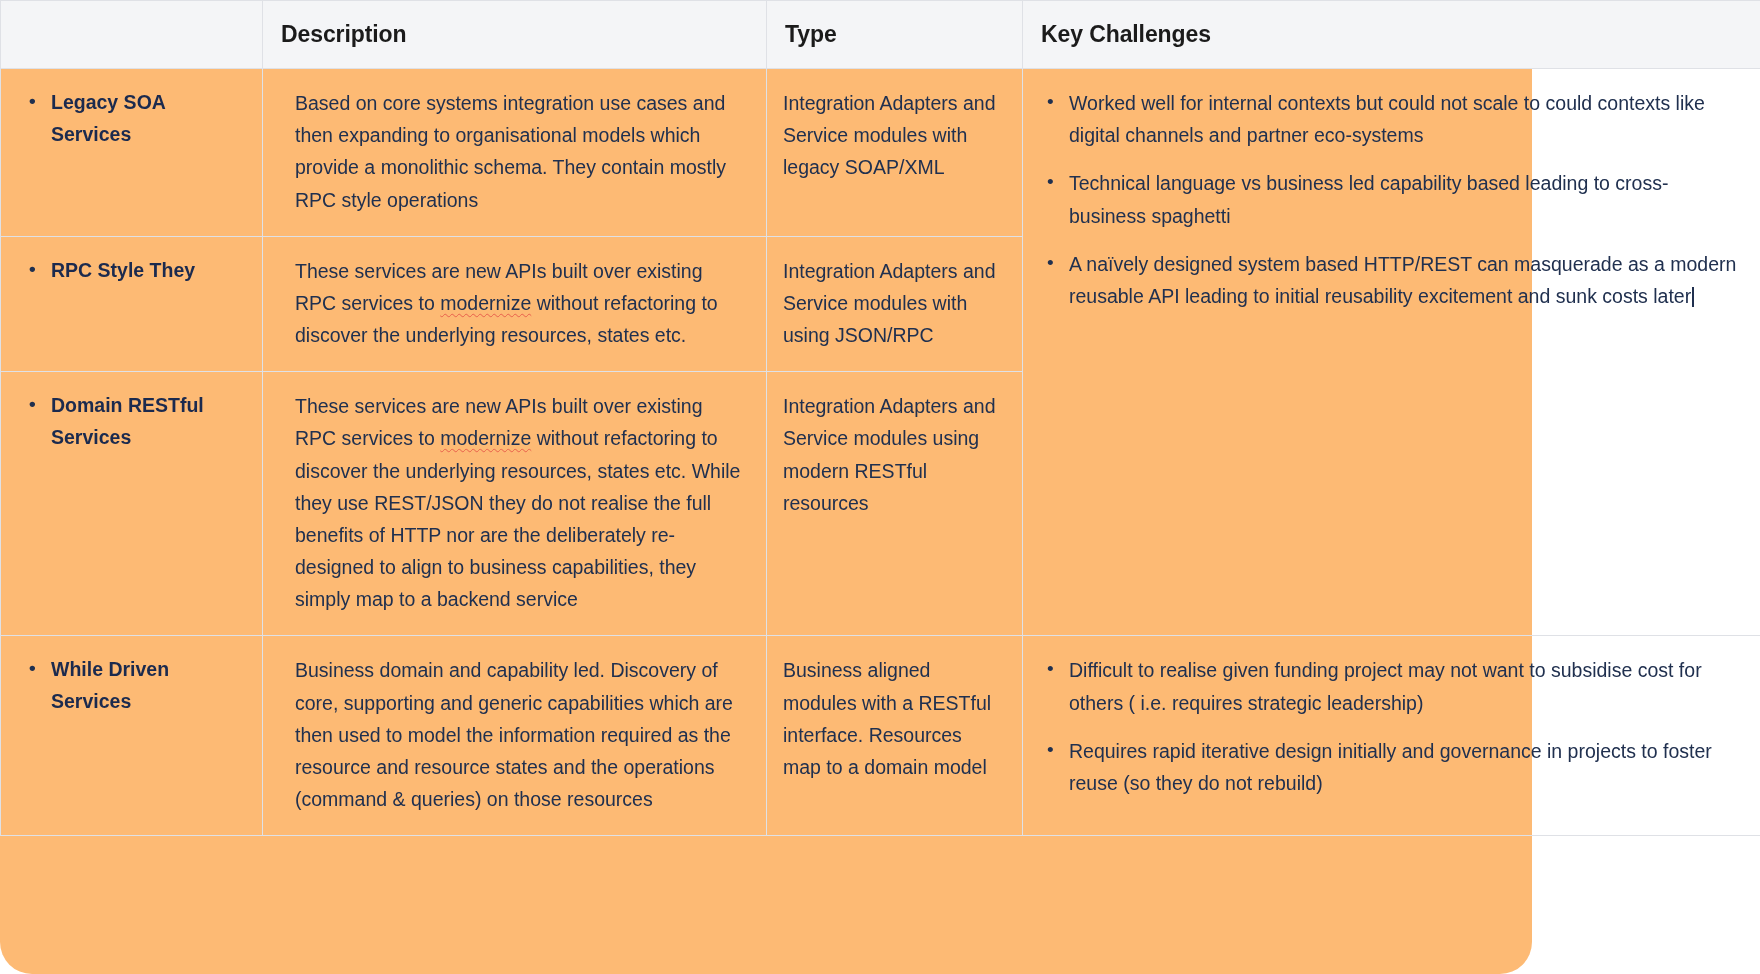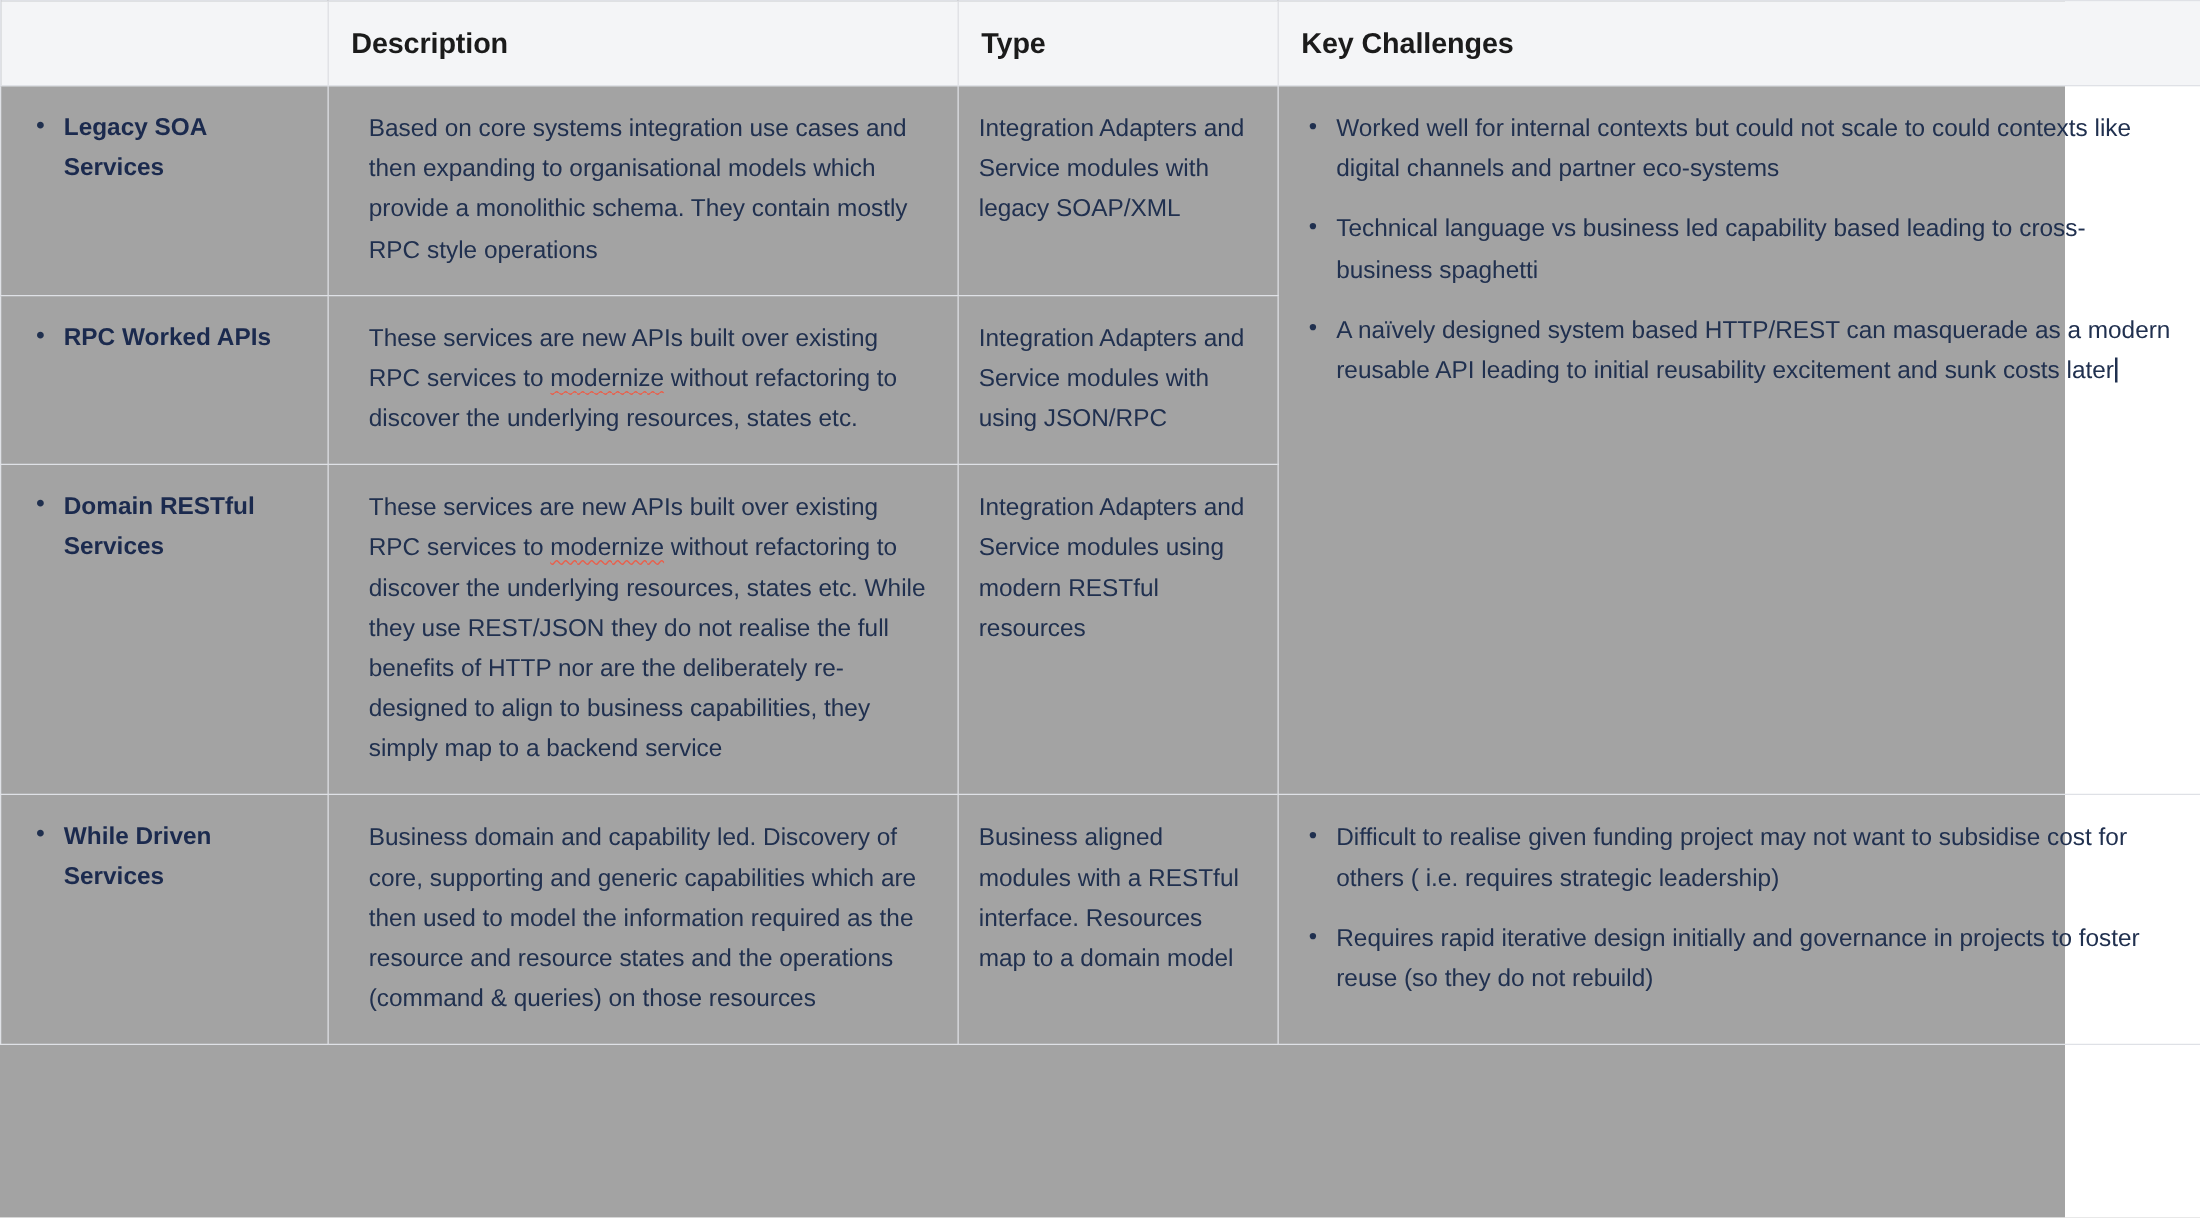--- a/index.html
+++ b/index.html
@@ -8,24 +8,25 @@
     background: #ffffff;
     width: 1760px; height: 974px;
     overflow: hidden;
   }
   body {
     font-family: "Liberation Sans", sans-serif;
     color: #20304f;
     -webkit-font-smoothing: antialiased;
   }
   .doc {
-    width: 1652px;
+    width: 1532px;
     height: 974px;
-    background: #a3a3a3;
+    background: #fdba74;
     position: relative;
+    border-radius: 32px;
   }
   table.svc-table {
     border-collapse: collapse;
     width: 1760px;
     table-layout: fixed;
     border-top: 1px solid #dfe1e6;
   }
   col.c-name  { width: 262px; }
   col.c-desc  { width: 504px; }
   col.c-type  { width: 256px; }
@@ -157,21 +158,21 @@
             <li><span>Worked well for internal contexts but could not scale to could contexts like digital channels and partner eco-systems</span></li>
             <li><span>Technical language vs business led capability based leading to cross-business spaghetti</span></li>
             <li><span>A naïvely designed system based HTTP/REST can masquerade as a modern reusable API leading to initial reusability excitement and sunk costs later</span><span class="caret"></span></li>
           </ul>
         </td>
       </tr>
 
       <tr>
         <td class="cell-name">
           <ul class="bullets name-list">
-            <li>RPC Worked APIs</li>
+            <li>RPC Style They</li>
           </ul>
         </td>
         <td class="cell-desc">
           <p class="p-line"><span>These services are new APIs built over existing RPC services to </span><span class="misspelled">modernize</span><span> without refactoring to discover the underlying resources, states etc.</span></p>
         </td>
         <td class="cell-type">
           <p class="p-line">Integration Adapters and Service modules with using JSON/RPC</p>
         </td>
       </tr>
 

